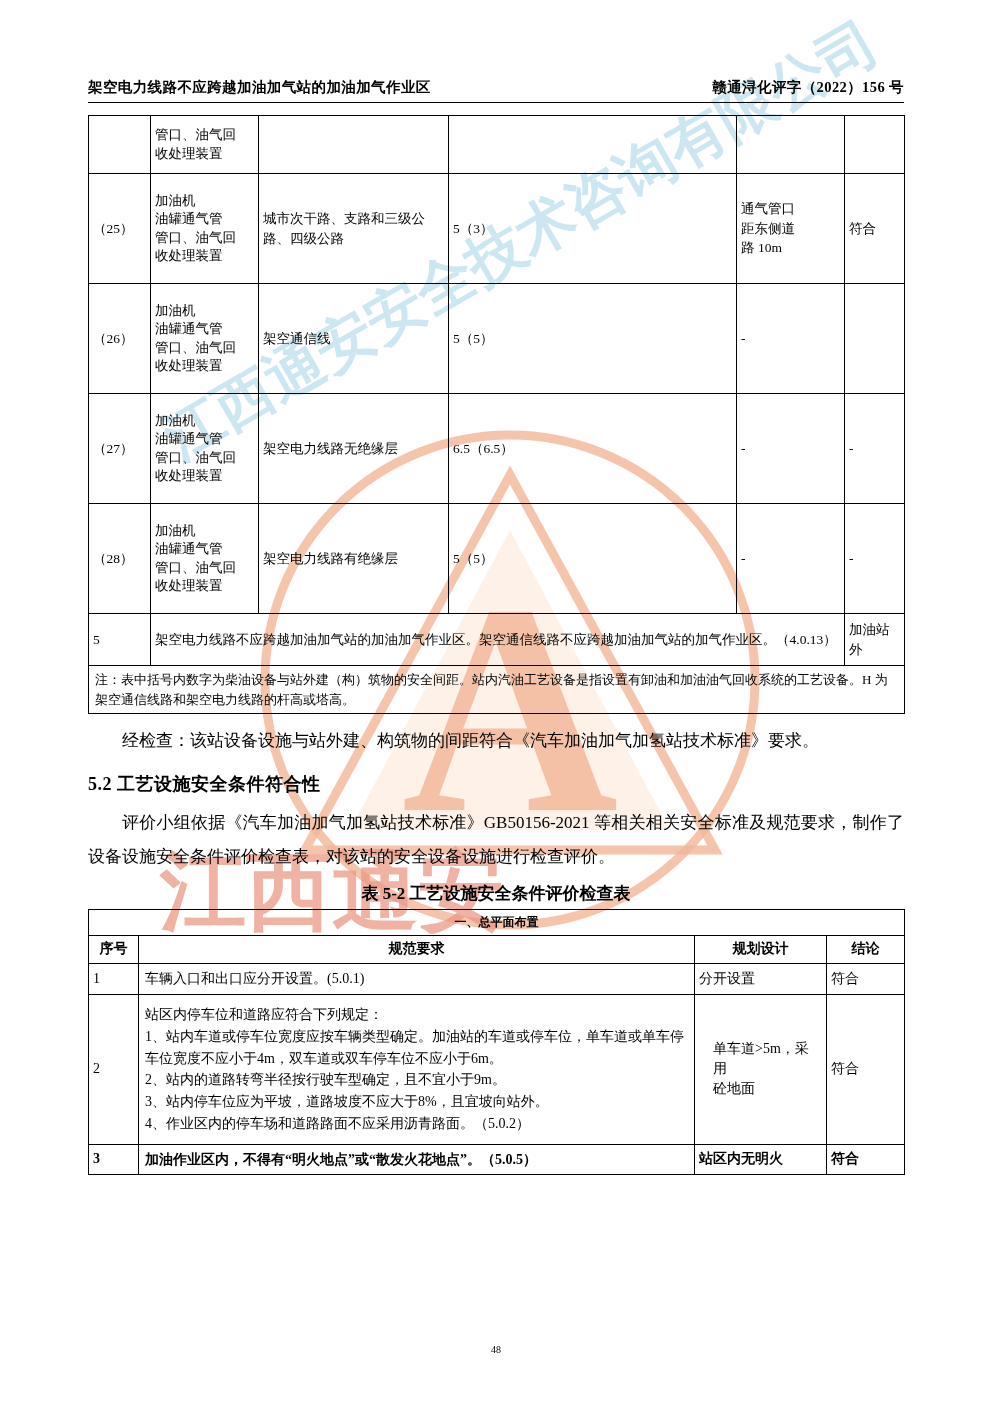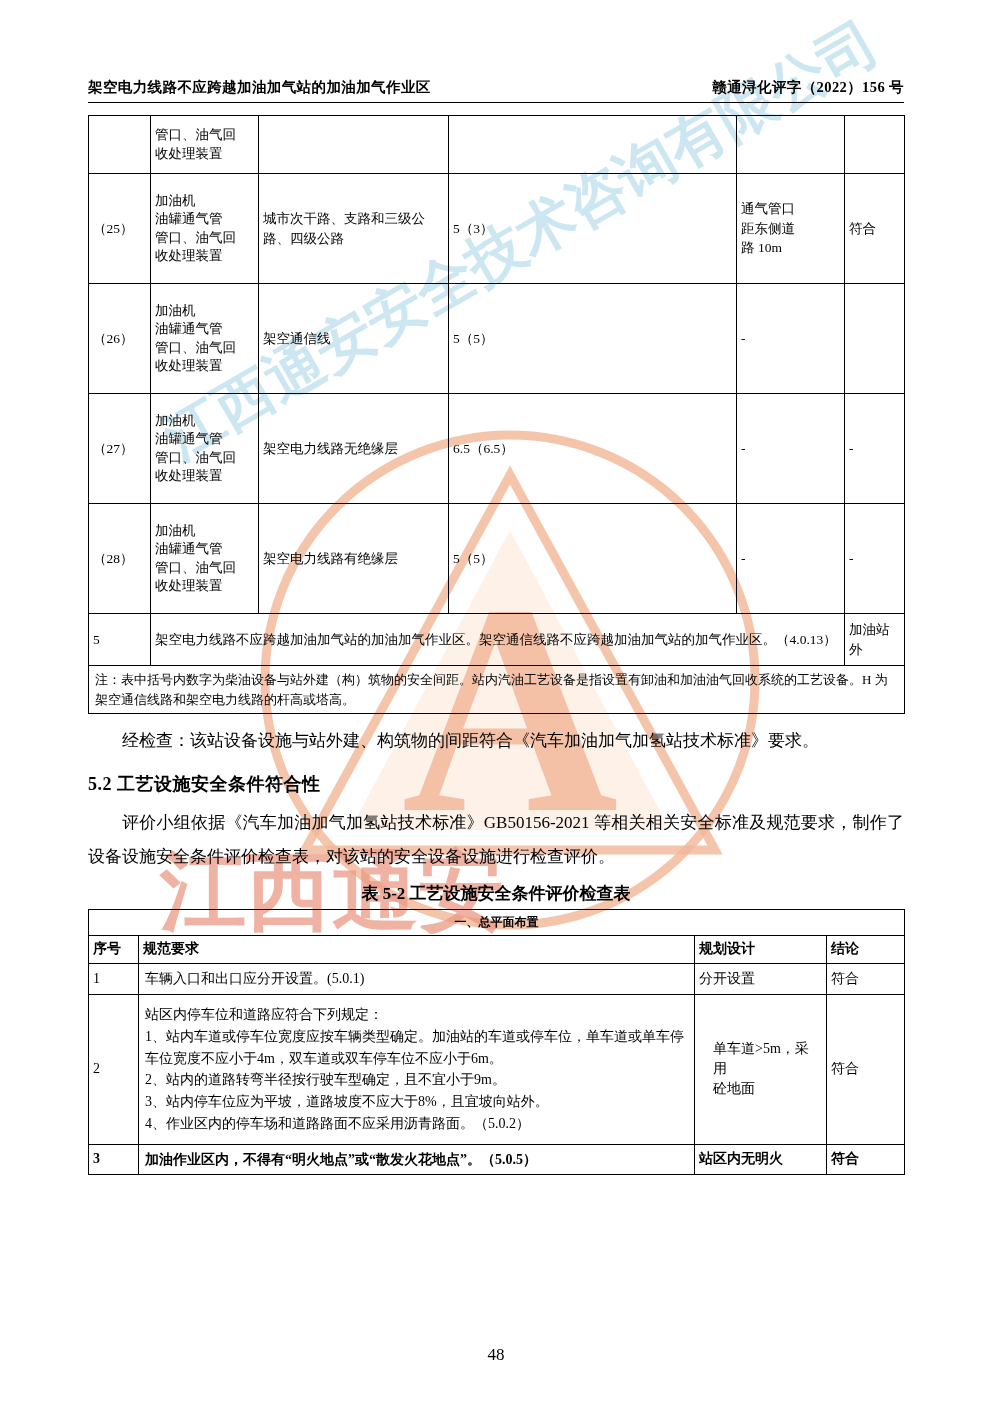--- a/index.html
+++ b/index.html
@@ -118,45 +118,45 @@
     font-size: 17px;
     font-weight: bold;
     margin: 8px 0 4px 0;
   }
 
   
   .t2 td {
     font-size: 14px;
   }
   .t2 .hdr {
-    text-align: left;
+    text-align: center;
     font-weight: bold;
   }
   .t2 .banner {
     text-align: center;
     font-weight: bold;
     font-size: 12px;
   }
   .t2 .multiline {
     text-align: left;
     line-height: 1.55;
     padding: 4px 6px;
   }
   .bold-row td {
     font-weight: bold;
   }
 
   
   .footer {
     position: absolute;
-    bottom: 38px;
+    bottom: 48px;
     left: 0;
     width: 992px;
     text-align: center;
-    font-size: 17px;
+    font-size: 10px;
     z-index: 2;
   }
 </style>
 </head>
 <body>
 
 <div class="page">
 
   <div class="watermark">
     <svg width="680" height="640" viewBox="0 0 680 640">

